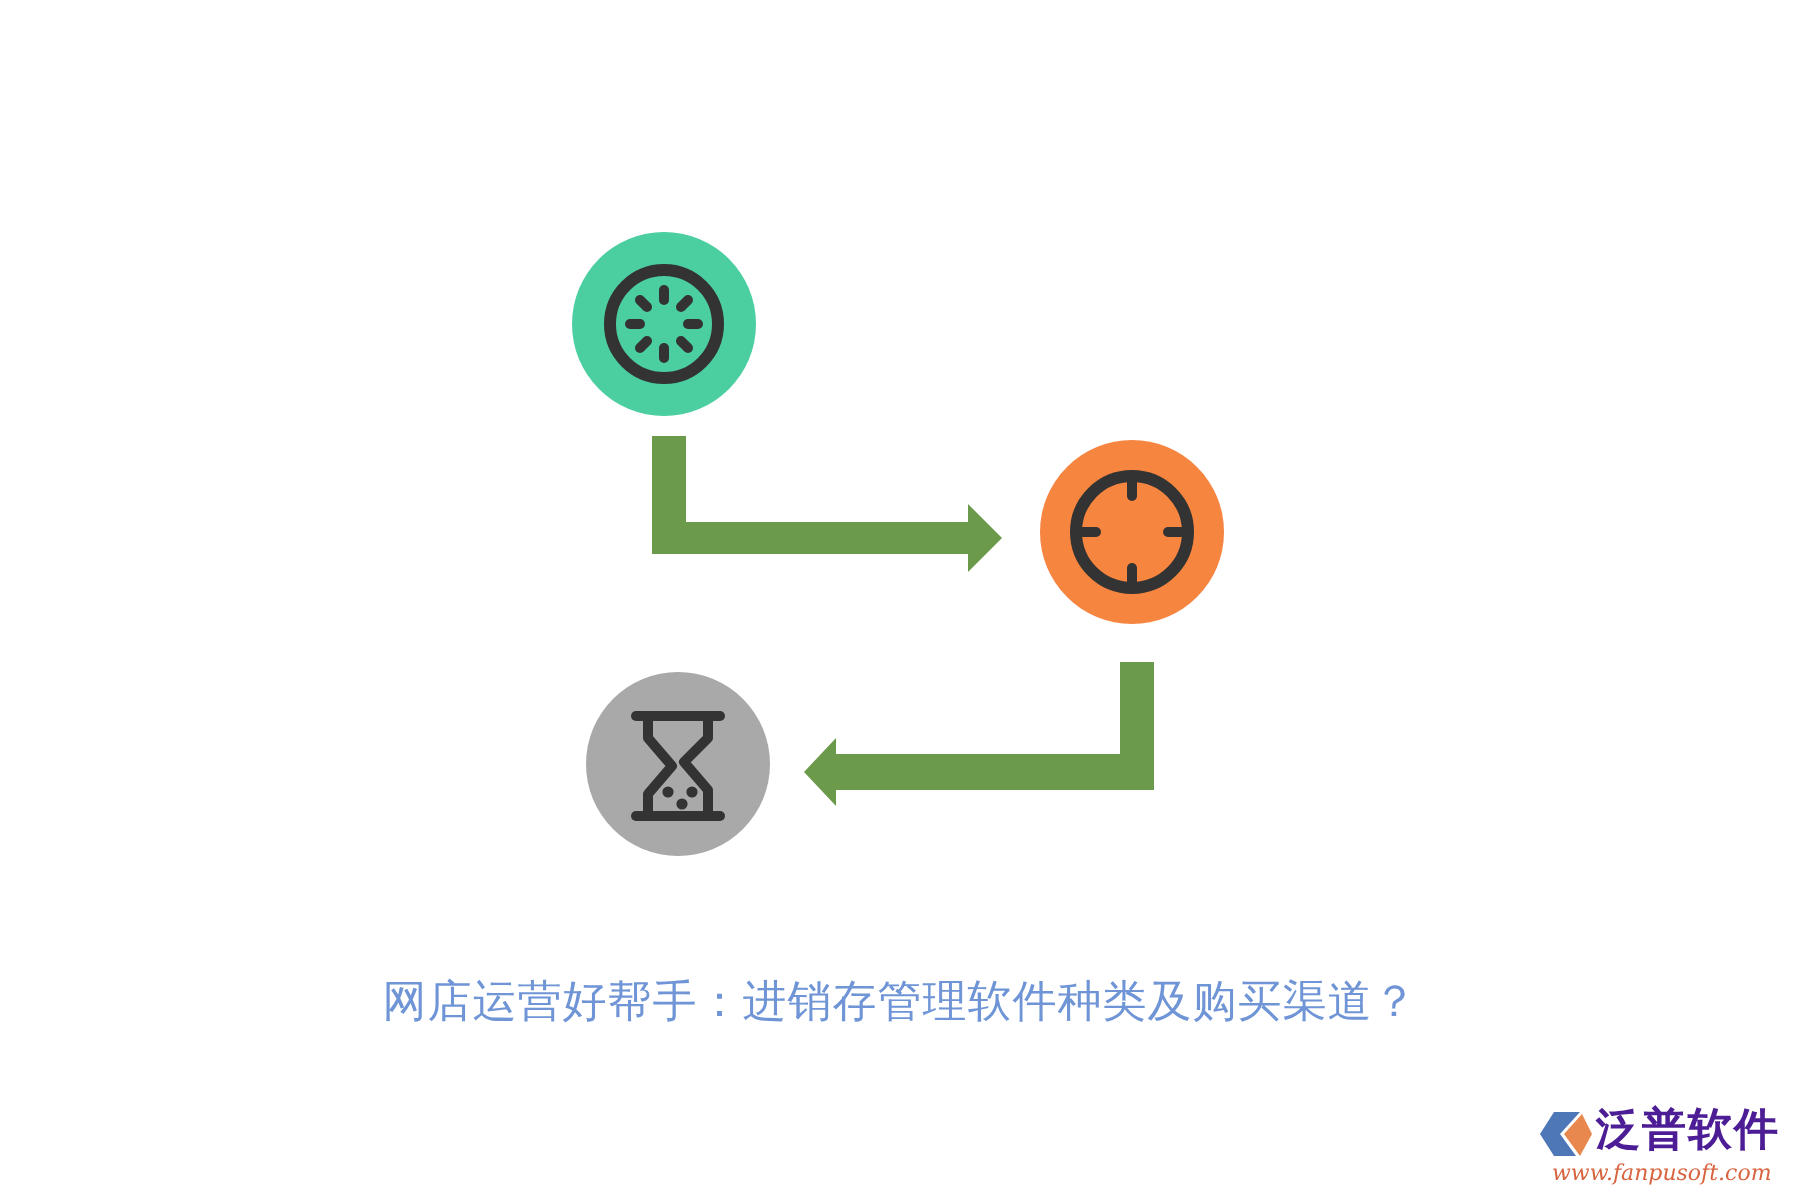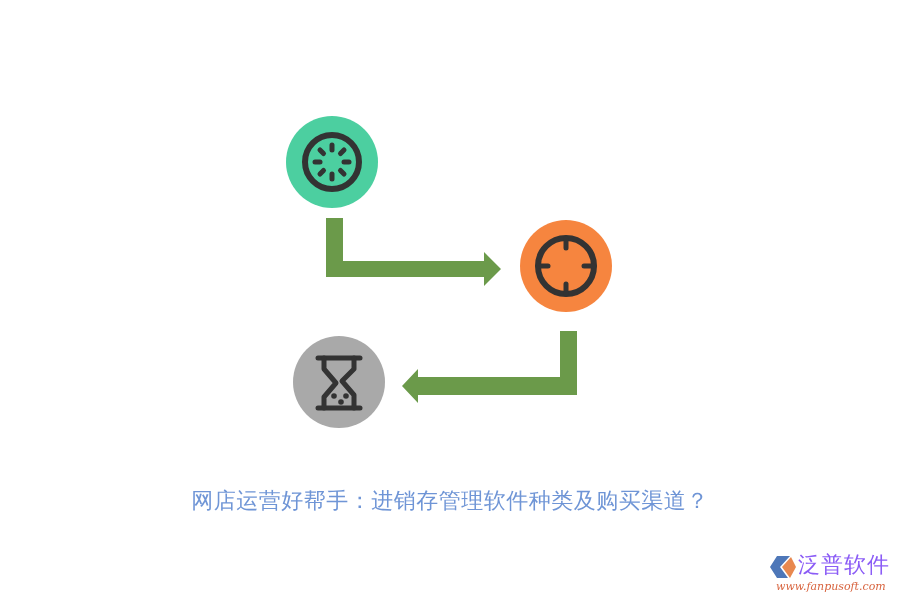--- a/index.html
+++ b/index.html
@@ -6,21 +6,21 @@
     body { width:900px; height:600px; background:#ffffff; position:relative; overflow:hidden;
            font-family:"DejaVu Sans", sans-serif; }
     .node { position:absolute; border-radius:50%; }
     .node svg { position:absolute; left:0; top:0; }
     .arrow { position:absolute; left:0; top:0; }
     .caption { position:absolute; left:0; width:900px; top:486px; text-align:center;
                font-family:"DejaVu Serif", serif; font-size:22px; color:#6f95d6; letter-spacing:0.5px; }
     .logo { position:absolute; left:768px; top:550px; width:130px; height:46px; }
     .logo-mark { position:absolute; left:0; top:4px; width:30px; height:26px; }
     .logo-name { position:absolute; left:30px; top:0px; font-family:"DejaVu Sans", sans-serif;
-                 font-size:22px; color:#8b5cf6; letter-spacing:1px; }
+                 font-size:22px; color:#4c1d95; letter-spacing:1px;font-weight:bold; }
     .logo-url { position:absolute; left:8px; top:30px; font-family:"DejaVu Serif", serif;
                 font-size:11px; color:#d8643f;font-style:italic; }
   </style>
 </head>
 <body>
 
 <div class="node" style="left:286px; top:116px; width:92px; height:92px; background:#4ccfa0;">
   <svg width="92" height="92" viewBox="0 0 92 92">
     <circle cx="46" cy="46" r="27" fill="none" stroke="#333" stroke-width="6"></circle>
     <g stroke="#333" stroke-width="5" stroke-linecap="round">

